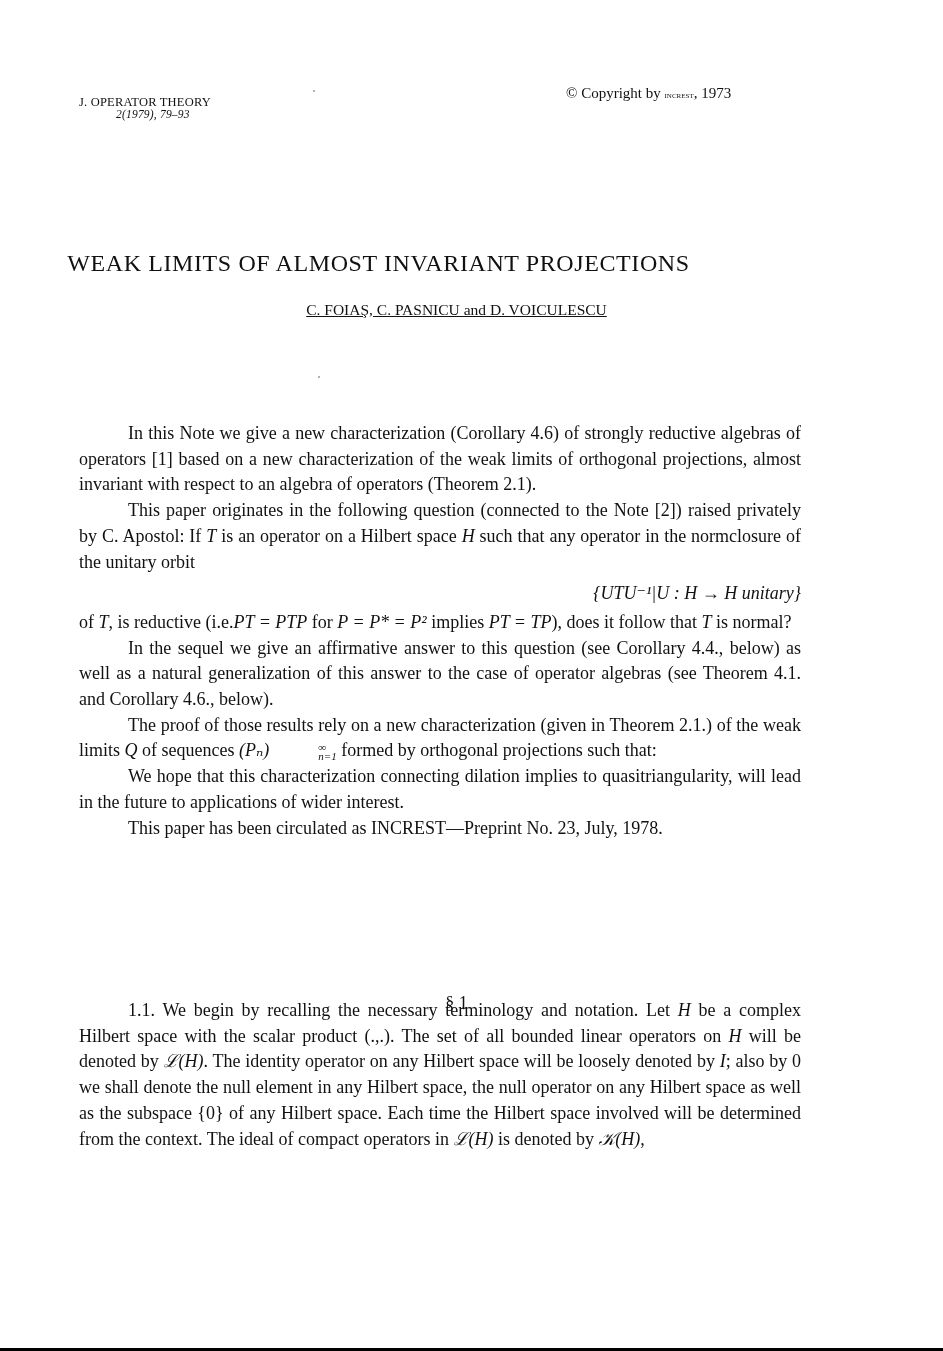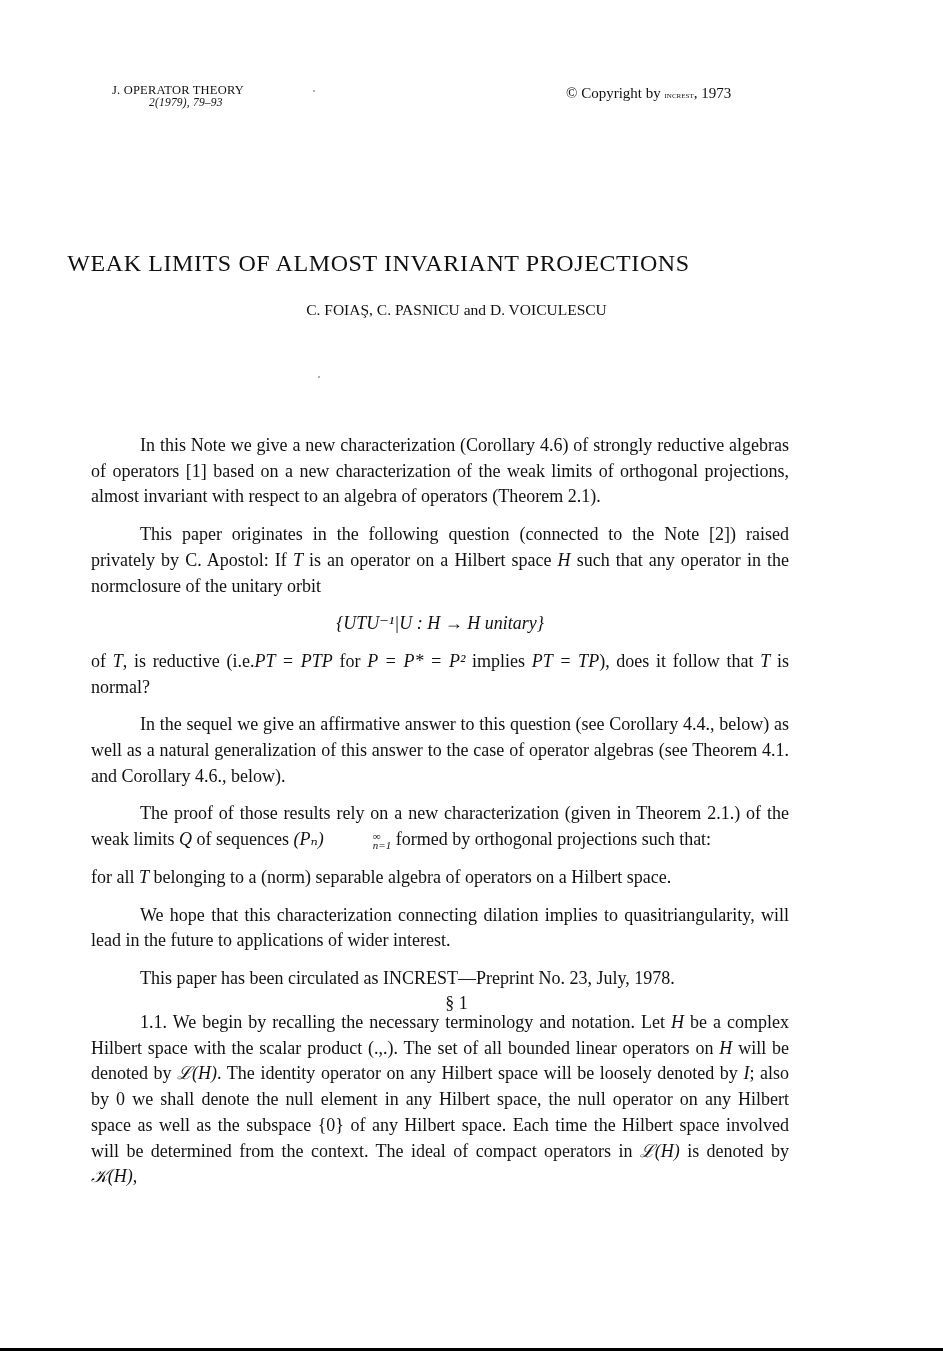--- a/index.html
+++ b/index.html
@@ -1,29 +1,29 @@
 <!DOCTYPE html>
 <html><head>
 <meta charset="utf-8">
 <style>
   html, body { margin: 0; padding: 0; background: #ffffff; }
   body { width: 943px; height: 1351px; position: relative; overflow: hidden;
          font-family: "Liberation Serif", "DejaVu Serif", serif; color: #111; }
   .abs { position: absolute; }
-  .hdr-left { left: 79px; top: 84px; font-size: 12.5px; line-height: 12px; letter-spacing: 0.2px; margin-left: 33px; }
+  .hdr-left { left: 79px; top: 96px; font-size: 12.5px; line-height: 12px; letter-spacing: 0.2px; }
   .hdr-left .l2 { padding-left: 37px; font-size: 11.5px; font-style: italic; }
   .hdr-right { left: 566px; top: 85px; font-size: 15px; }
   .sc { font-variant: small-caps; font-size: 10px; }
   .title { left: 0; width: 757px; top: 250px; text-align: center; font-size: 24px; letter-spacing: 0.6px; padding-left: 0; }
   .title span { display: inline-block; padding-left: 0; }
-  .authors { left: 0; width: 943px; top: 301px; text-align: center; font-size: 15.5px; padding-right: 30px; box-sizing: border-box; }
+  .authors { left: 0; width: 943px; top: 301px; text-align: center; font-size: 15.5px; padding-right: 30px; box-sizing: border-box; text-decoration: underline; }
   .body { left: 79px; width: 722px; font-size: 18px; line-height: 25.7px; text-align: justify; }
-  .p { margin: 12px; text-indent: 49px; }
+  .p { margin: 0; text-indent: 49px; }
   .p.noindent { text-indent: 0; }
-  .eq { text-align: center; text-indent: 0; margin: 0; }
+  .eq { text-align: right; text-indent: 0; margin: 0; }
   i { font-style: italic; }
   .section { left: 0; width: 943px; top: 993px; text-align: center; font-size: 18px; padding-right: 30px; box-sizing: border-box; }
   .rule { left: 0; top: 1348px; width: 943px; height: 3px; background: #000; }
   .dot { width: 2px; height: 2px; background: #999; border-radius: 1px; }
 </style>
 </head>
 <body>
 
 <div class="abs hdr-left">
   <div>J. OPERATOR THEORY</div>
@@ -43,21 +43,20 @@
 
 <div class="abs authors">C. FOIAŞ, C. PASNICU and D. VOICULESCU</div>
 
 <div class="abs body" style="top:421px;">
   <p class="p">In this Note we give a new characterization (Corollary 4.6) of strongly reductive algebras of operators [1] based on a new characterization of the weak limits of ortho­gonal projections, almost invariant with respect to an algebra of operators (Theo­rem 2.1).</p>
   <p class="p"><span>This paper originates in the following question (connected to the Note [2]) raised privately by C. Apostol: If </span><i>T</i><span> is an operator on a Hilbert space </span><i>H</i><span> such that any operator in the normclosure of the unitary orbit</span></p>
   <p class="eq" style="margin:6px 0 3px 0;"><i>{UTU⁻¹|U : H → H unitary}</i></p>
   <p class="p noindent"><span>of </span><i>T</i><span>, is reductive (i.e.</span><i>PT = PTP</i><span> for </span><i>P = P* = P²</i><span> implies </span><i>PT = TP</i><span>), does it follow that </span><i>T</i><span> is normal?</span></p>
   <p class="p">In the sequel we give an affirmative answer to this question (see Corollary 4.4., below) as well as a natural generalization of this answer to the case of operator algebras (see Theorem 4.1. and Corollary 4.6., below).</p>
   <p class="p"><span>The proof of those results rely on a new characterization (given in Theorem 2.1.) of the weak limits </span><i>Q</i><span> of sequences </span><i>(Pₙ)</i><span style="display:inline-block;vertical-align:middle;line-height:9px;font-size:11px;font-style:italic;"><span style="display:block;">∞</span><span style="display:block;">n=1</span></span><span> formed by orthogonal projections such that:</span></p>
-  <p class="p noindent"><span>for all </span><i>T</i><span> belonging to a (norm) separable algebra of operators on a Hilbert space.</span></p>
   <p class="p">We hope that this characterization connecting dilation implies to quasitrian­gularity, will lead in the future to applications of wider interest.</p>
   <p class="p">This paper has been circulated as INCREST—Preprint No. 23, July, 1978.</p>
 </div>
 
 <div class="abs section">§ 1</div>
 
 <div class="abs body" style="top:998px;">
   <p class="p"><span>1.1. We begin by recalling the necessary terminology and notation. Let </span><i>H</i><span> be a complex Hilbert space with the scalar product (.,.). The set of all bounded linear operators on </span><i>H</i><span> will be denoted by </span><i>ℒ(H)</i><span>. The identity operator on any Hilbert space will be loosely denoted by </span><i>I</i><span>; also by 0 we shall denote the null element in any Hilbert space, the null operator on any Hilbert space as well as the subspace {0} of any Hilbert space. Each time the Hilbert space involved will be determined from the context. The ideal of compact operators in </span><i>ℒ(H)</i><span> is denoted by </span><i>𝒦(H)</i><span>,</span></p>
 </div>
 

